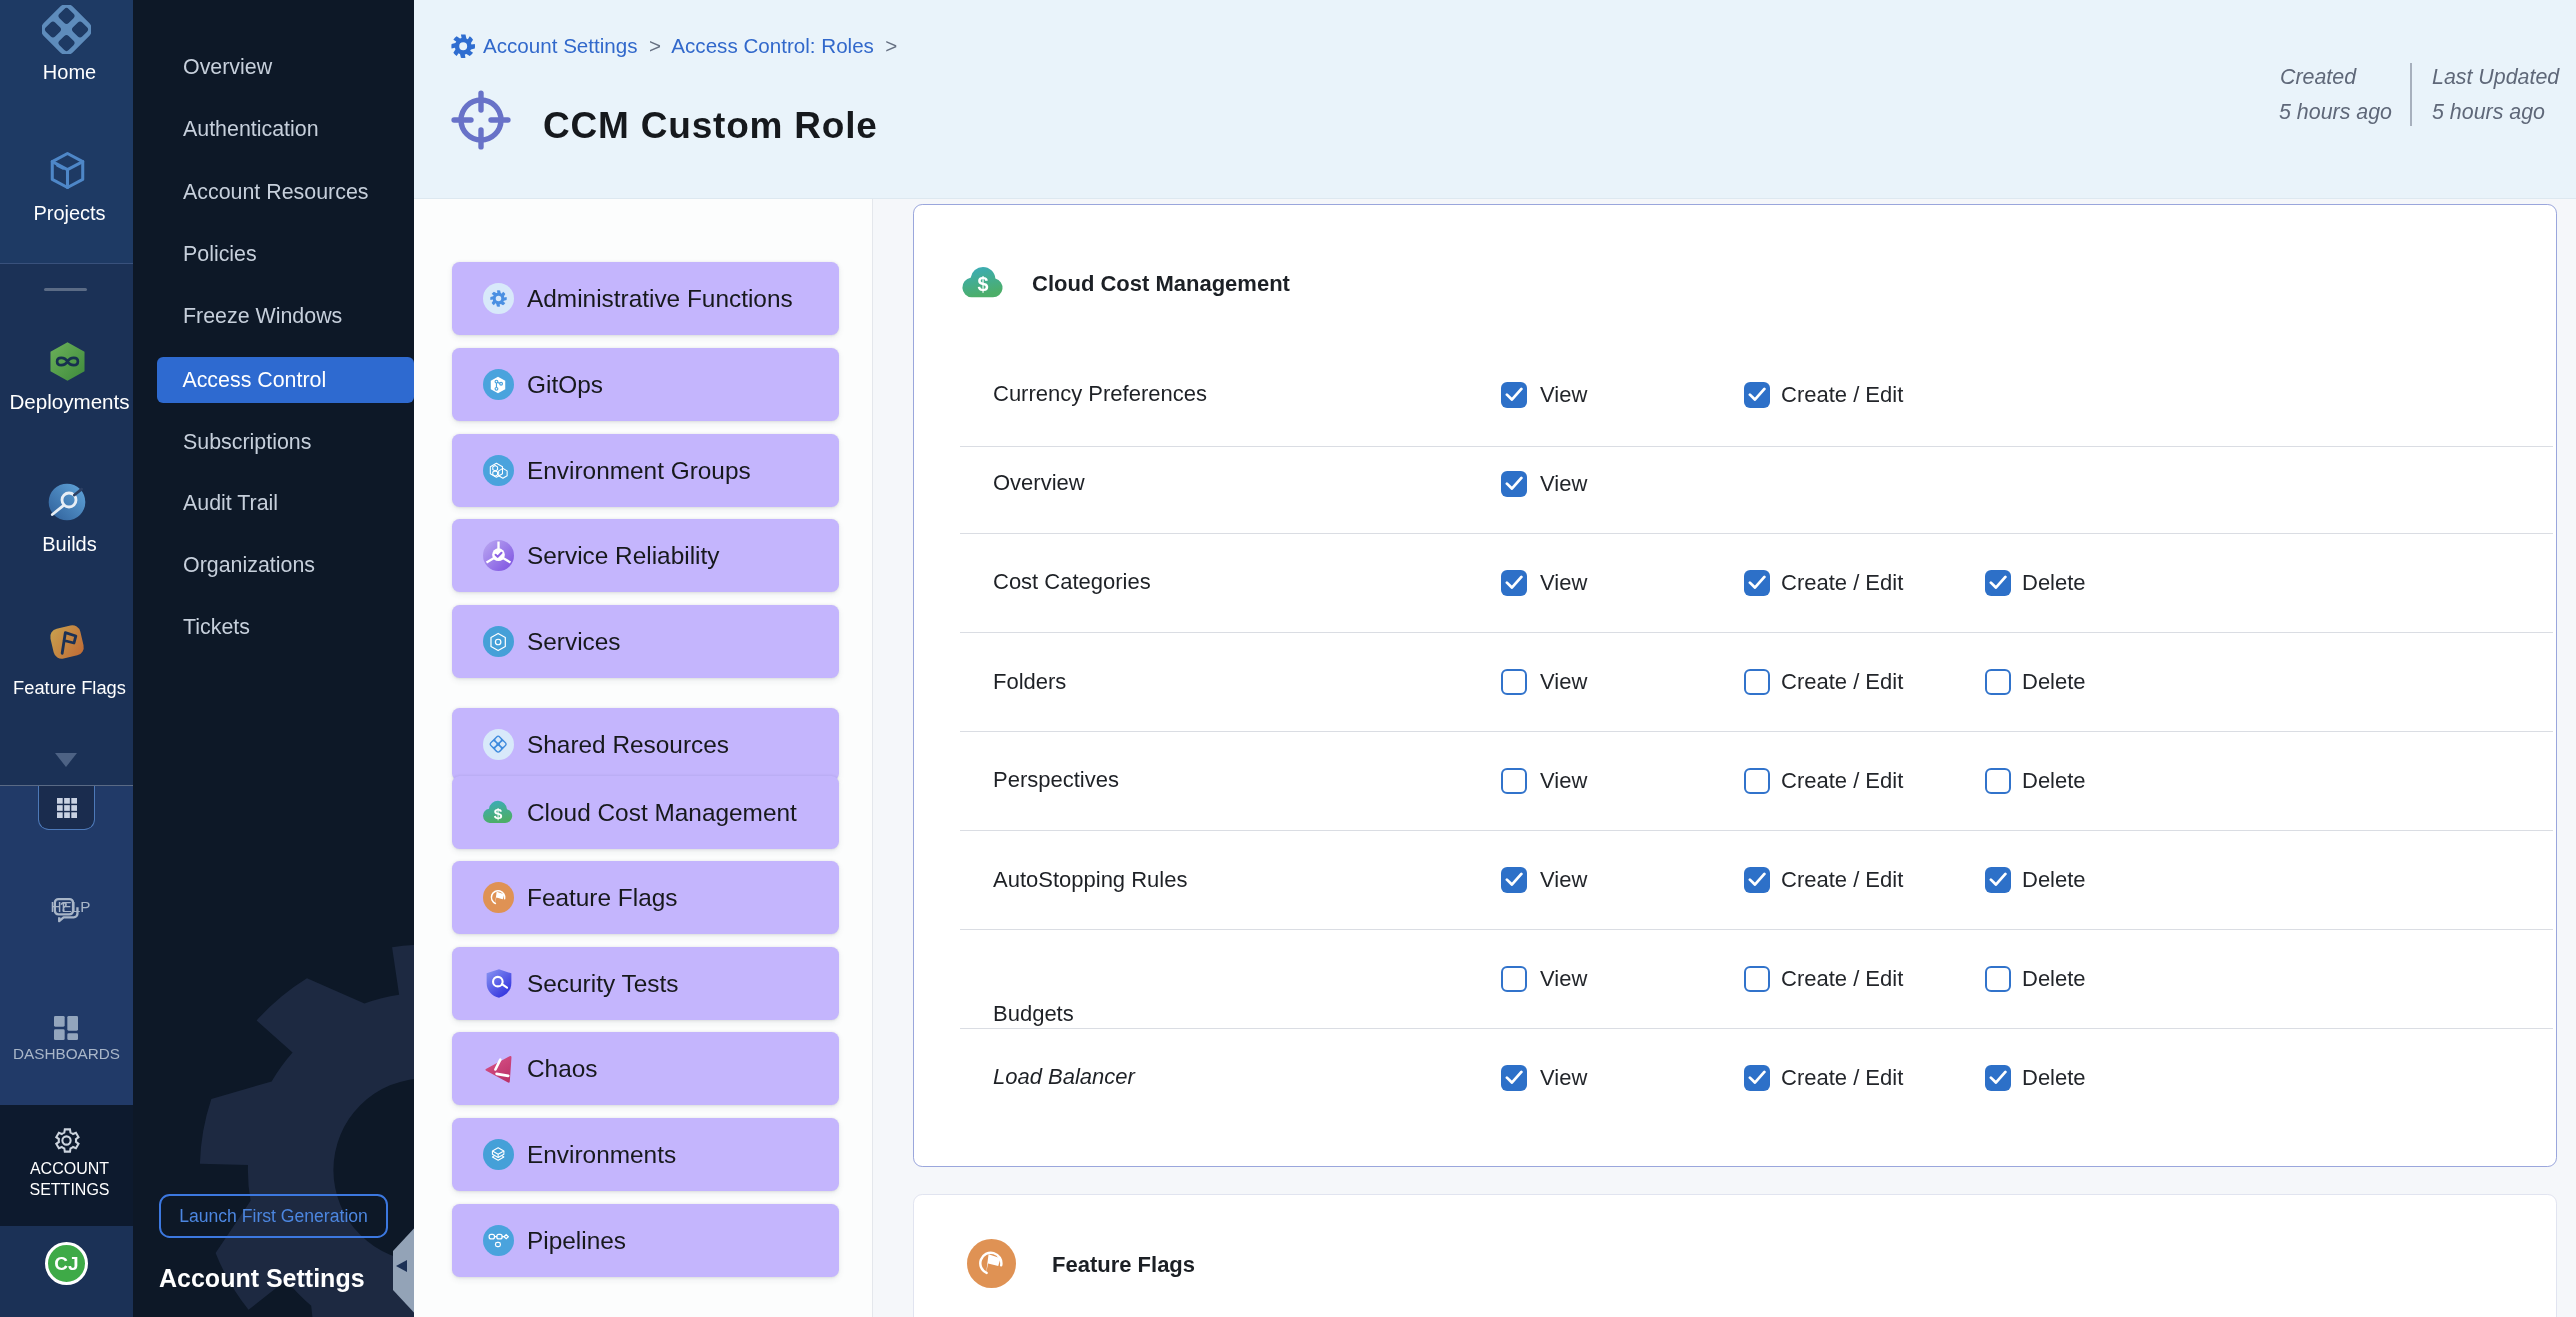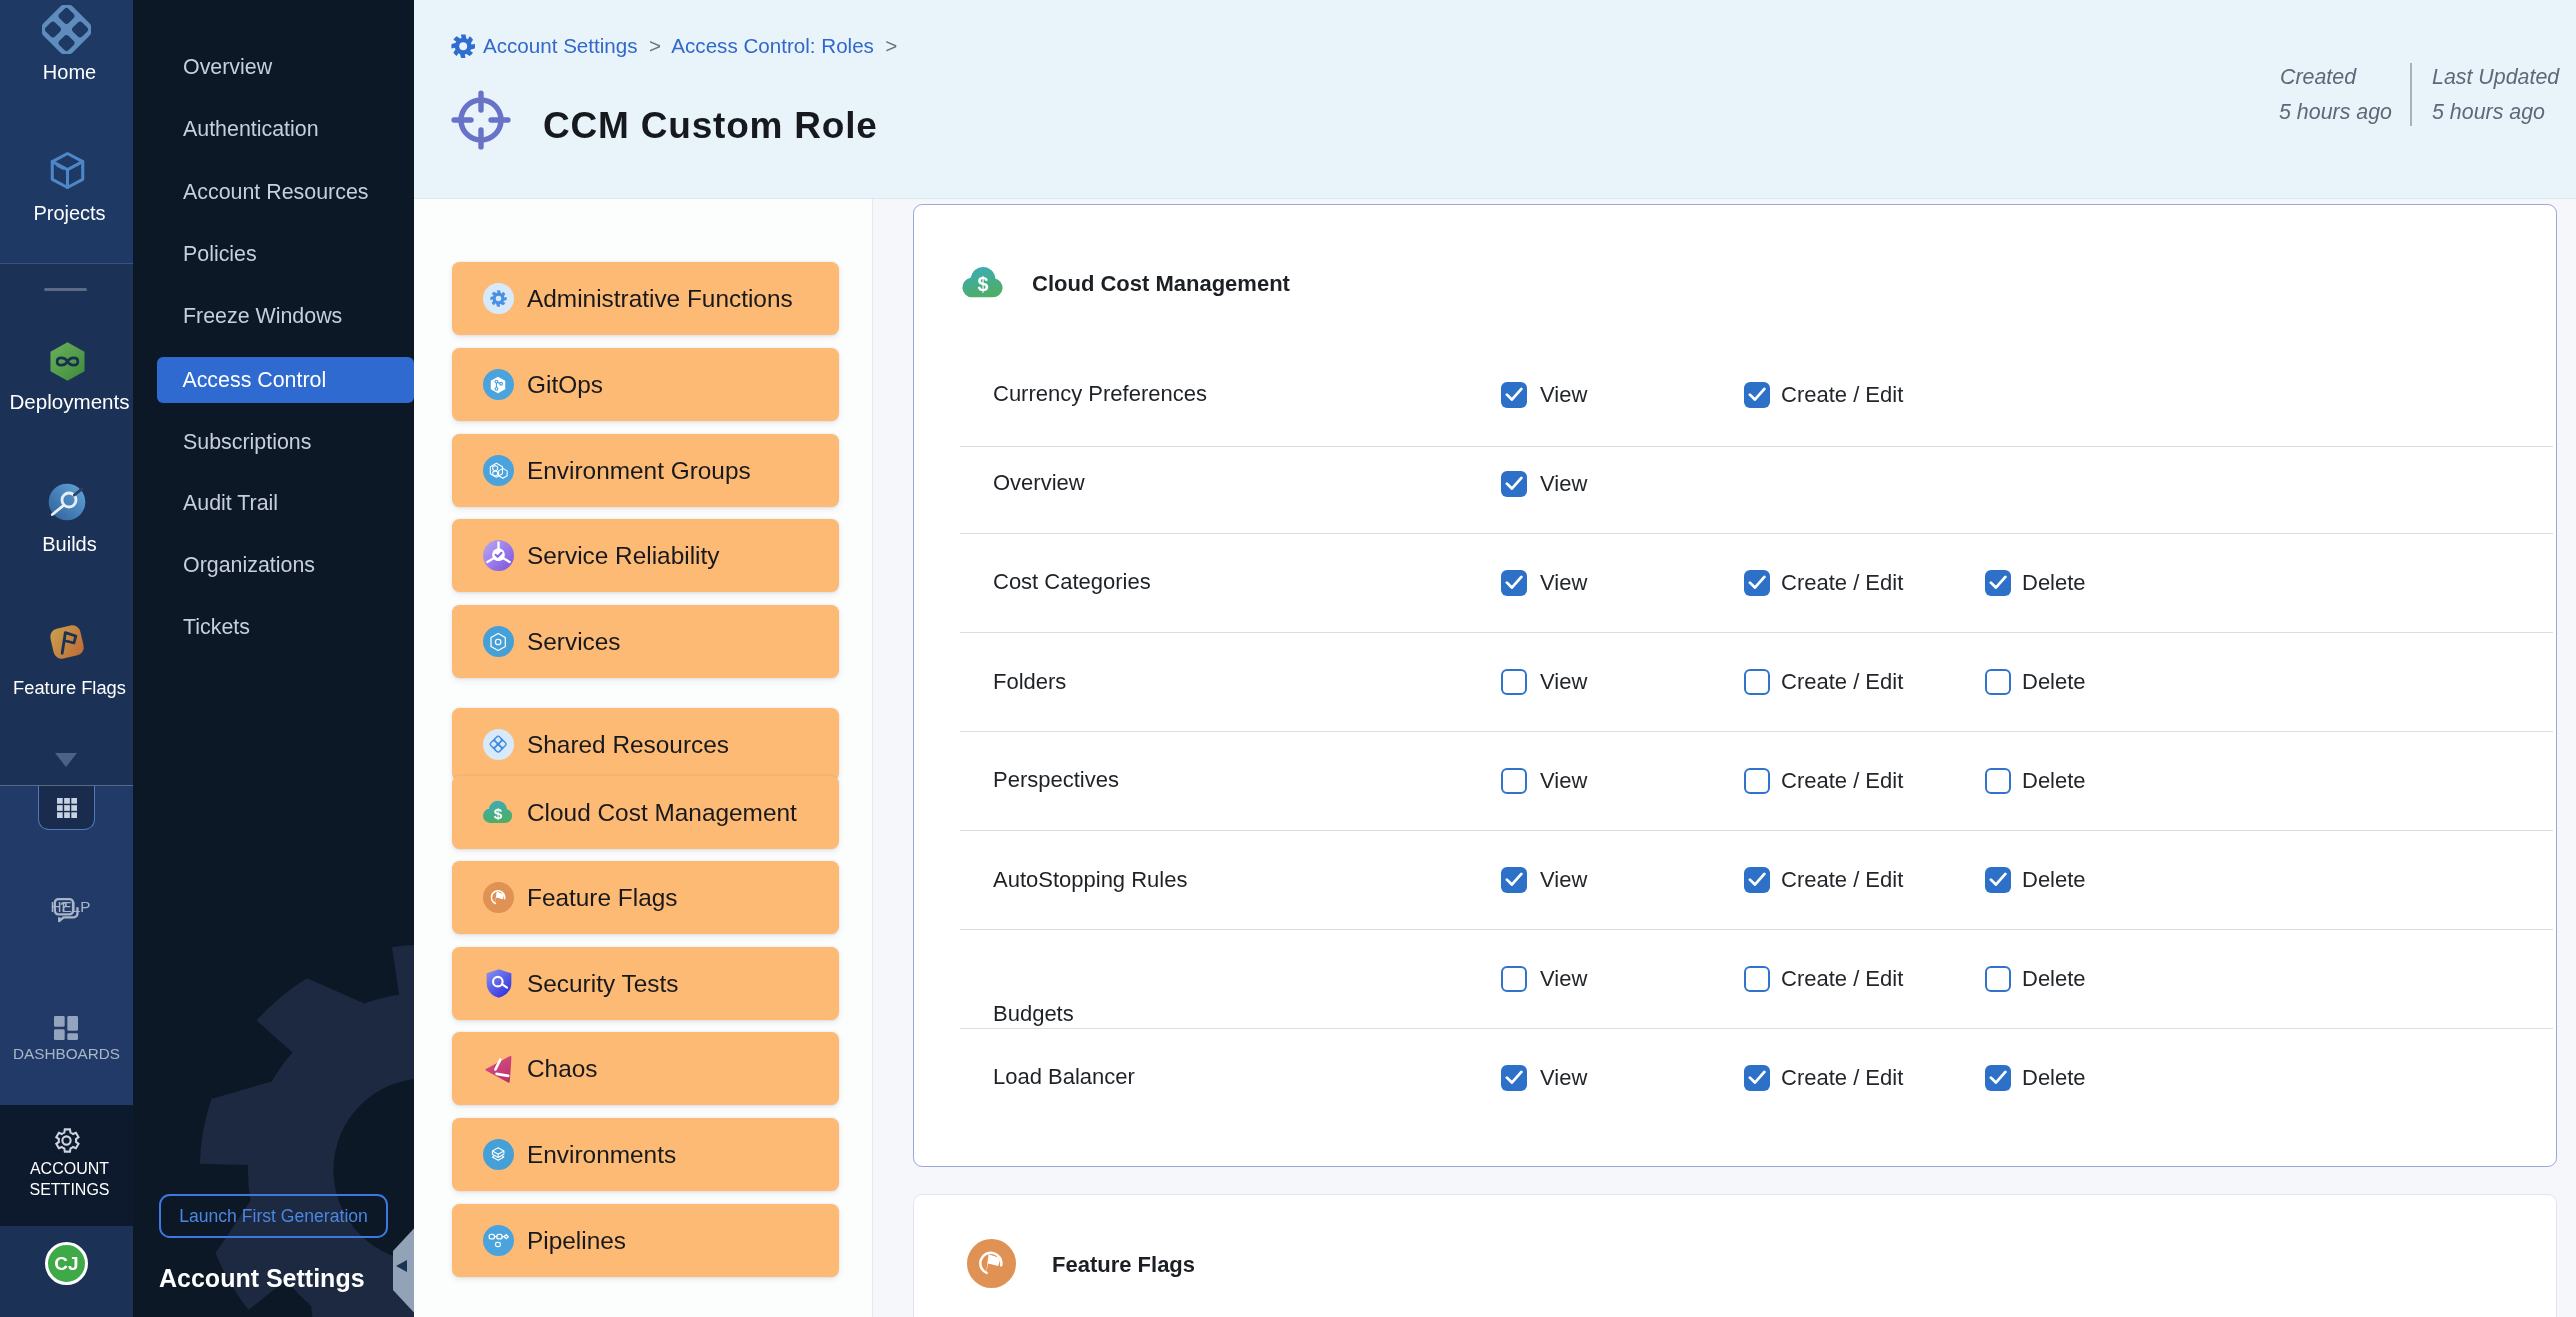--- a/index.html
+++ b/index.html
@@ -20,21 +20,21 @@
   #launchbtn { left:26px; top:1194px; width:229px; height:44px; border:2.3px solid #3c78e0; border-radius:10.7px; color:#4c86e0; font-size:17.6px; text-align:center; line-height:40px; white-space:nowrap; }
   #sb2title { left:26px; top:1264px; color:#fff; font-size:25px; font-weight:700; white-space:nowrap; }
 
   #hdr { left:414px; top:0; width:2162px; height:199px; background:#e9f3fa; border-bottom:0.8px solid #dde8f0; }
   .crumb { font-size:20.6px; color:#3168cb; }
   .crumbsep { font-size:20.6px; color:#667082; }
   #title { left:129px; top:105px; font-size:37px; font-weight:700; letter-spacing:0.8px; color:#16191d; white-space:nowrap; }
   .meta-l { font-size:21.4px; color:#5f6879; white-space:nowrap;font-style:italic; }
 
   #leftcol { left:414px; top:199px; width:459px; height:1118px; background:#fcfdfd; border-right:0.8px solid #e4e7ec; }
-  .rcard { left:38px; width:387px; height:73px; background:#fdba74; border-radius:7.6px;
+  .rcard { left:38px; width:387px; height:73px; background:#c4b5fd; border-radius:7.6px;
            box-shadow:0 0.8px 2.3px rgba(40,50,70,.10), 0 2.3px 6.1px rgba(40,50,70,.07); }
   .rcard .ric { position:absolute; left:31px; top:21.4px; width:31px; height:31px; }
   .rcard .rlb { position:absolute; left:75px; top:0; height:73px; line-height:73px; font-size:24.4px; color:#17191c; white-space:nowrap; }
   .circ40 { width:31px; height:31px; border-radius:50%; }
 
   #rightarea { left:873px; top:199px; width:1703px; height:1118px; background:#f5f7fa; }
   #bigcard { left:40px; top:4.6px; width:1644px; height:963px; background:#fff; border:1.5px solid #9aa6dc; border-radius:9.2px; }
   #card2 { left:40px; top:995px; width:1644px; height:328px; background:#fff; border:1.5px solid #e1e4f0; border-radius:9.2px; }
   .row-label { font-size:22px; color:#1e2126; white-space:nowrap; }
   .divider { left:46px; width:1593px; height:0.8px; background:#dadde3; }
@@ -452,21 +452,21 @@
           </svg>
         </div>
 <div class="abs cb-lab" style="left:1108px; top:662px;">Delete</div>
 <div class="abs row-label" style="left:79px; top:796px;">Budgets</div>
 <div class="abs cb off" style="left:587px; top:761px;"></div>
 <div class="abs cb-lab" style="left:626px; top:761px;">View</div>
 <div class="abs cb off" style="left:830px; top:761px;"></div>
 <div class="abs cb-lab" style="left:867px; top:761px;">Create / Edit</div>
 <div class="abs cb off" style="left:1071px; top:761px;"></div>
 <div class="abs cb-lab" style="left:1108px; top:761px;">Delete</div>
-<div class="abs row-label" style="left:79px; top:859px;">Load Balancer</div>
+<div class="abs row-label" style="left:79px; top:859px;font-style:italic;">Load Balancer</div>
 <div class="abs cb on" style="left:587px; top:860px;">
           <svg style="position:absolute;left:3.8px;top:5.3px;" width="18.3" height="14.5" viewBox="0 0 24 19" fill="none">
             <path d="M2.5 10 L9 16.5 L21.5 2.5" stroke="#fff" stroke-width="3.6" stroke-linecap="round" stroke-linejoin="round"></path>
           </svg>
         </div>
 <div class="abs cb-lab" style="left:626px; top:860px;">View</div>
 <div class="abs cb on" style="left:830px; top:860px;">
           <svg style="position:absolute;left:3.8px;top:5.3px;" width="18.3" height="14.5" viewBox="0 0 24 19" fill="none">
             <path d="M2.5 10 L9 16.5 L21.5 2.5" stroke="#fff" stroke-width="3.6" stroke-linecap="round" stroke-linejoin="round"></path>
           </svg>

